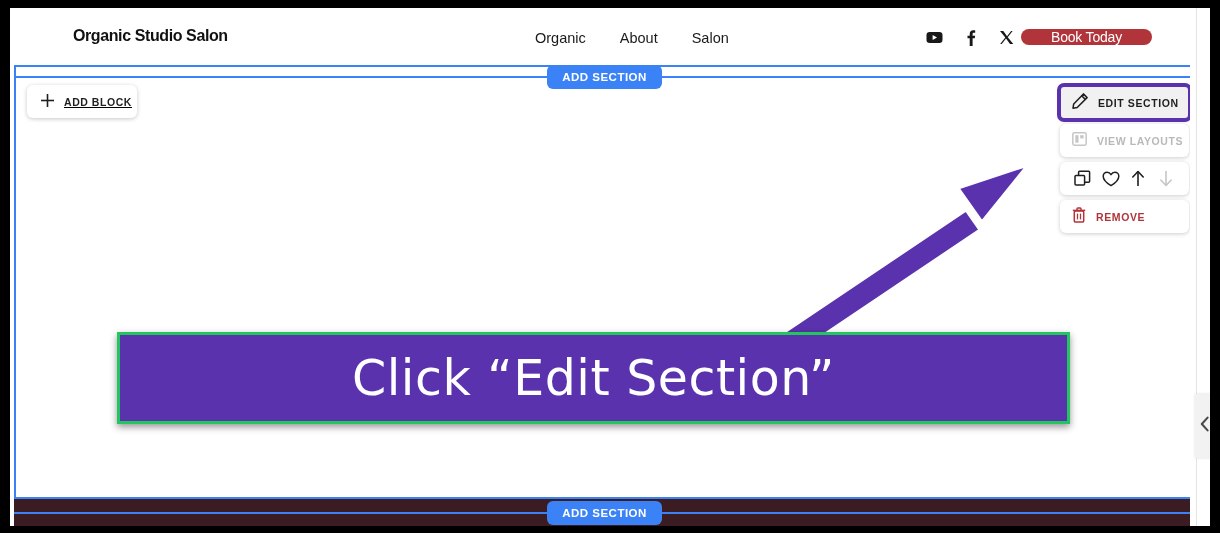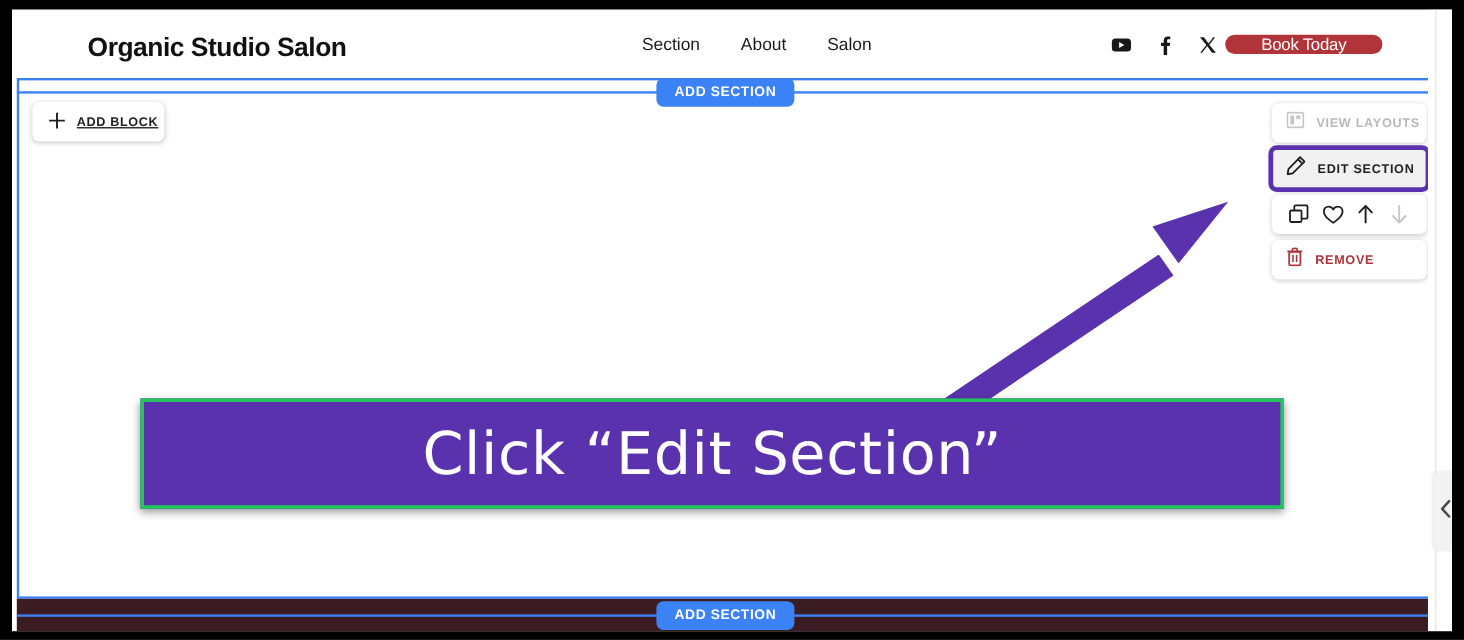--- a/index.html
+++ b/index.html
@@ -39,21 +39,21 @@
     height: 56px;
     background: #ffffff;
     display: flex;
     align-items: center;
   }
 
   #brand-logo {
     position: absolute;
     left: 63px;
     top: 19px;
-    font-size: 22px;
+    font-size: 16px;
     font-weight: bold;
     letter-spacing: -0.4px;
     color: #111111;
     white-space: nowrap;
   }
 
   #main-nav {
     position: absolute;
     left: 525px;
     top: 22px;
@@ -314,21 +314,21 @@
 
 <div id="root">
 
   <div id="viewport">
 
     <div id="site-header">
 
       <div id="brand-logo">Organic Studio Salon</div>
 
       <nav id="main-nav">
-        <span class="nav-link">Section</span>
+        <span class="nav-link">Organic</span>
         <span class="nav-link">About</span>
         <span class="nav-link">Salon</span>
       </nav>
 
       <div id="social-row">
         <span class="social-ico">
           <svg width="17" height="13" viewBox="0 0 17 13">
             <rect x="0.5" y="1" width="16" height="11" rx="3.2" fill="#181818"></rect>
             <polygon points="6.6,4 11,6.5 6.6,9" fill="#ffffff"></polygon>
           </svg>
@@ -366,43 +366,43 @@
       <span>
         <svg width="15" height="15" viewBox="0 0 15 15">
           <line x1="7.5" y1="1" x2="7.5" y2="14" stroke="#1f1f1f" stroke-width="1.6"></line>
           <line x1="1" y1="7.5" x2="14" y2="7.5" stroke="#1f1f1f" stroke-width="1.6"></line>
         </svg>
       </span>
       <span class="label">ADD BLOCK</span>
     </button>
 
     <div id="section-toolbar">
+
+      <div class="toolbar-card" id="edit-section-card">
+        <div class="toolbar-row normal" id="edit-section-row">
+          <span>
+            <svg width="16" height="16" viewBox="0 0 16 16">
+              <path d="M11.4 0.9 L15.1 4.6 L5.2 14.5 L1.0 15.2 L1.7 10.9 Z" fill="none" stroke="#1f1f1f" stroke-width="1.5" stroke-linejoin="round"></path>
+              <line x1="9.6" y1="2.7" x2="13.3" y2="6.4" stroke="#1f1f1f" stroke-width="1.5"></line>
+            </svg>
+          </span>
+          <span class="label">EDIT SECTION</span>
+        </div>
+      </div>
 
       <div class="toolbar-card">
         <div class="toolbar-row disabled">
           <span>
             <svg width="15" height="14" viewBox="0 0 15 14">
               <rect x="0.8" y="0.8" width="13.4" height="12.4" rx="1.6" fill="none" stroke="#c6c6c6" stroke-width="1.5"></rect>
               <rect x="3.3" y="3.2" width="3.2" height="7.5" fill="#c6c6c6"></rect>
               <rect x="8.2" y="3.2" width="3.4" height="3.2" fill="#c6c6c6"></rect>
             </svg>
           </span>
           <span class="label">VIEW LAYOUTS</span>
-        </div>
-      </div>
-
-      <div class="toolbar-card" id="edit-section-card">
-        <div class="toolbar-row normal" id="edit-section-row">
-          <span>
-            <svg width="16" height="16" viewBox="0 0 16 16">
-              <path d="M11.4 0.9 L15.1 4.6 L5.2 14.5 L1.0 15.2 L1.7 10.9 Z" fill="none" stroke="#1f1f1f" stroke-width="1.5" stroke-linejoin="round"></path>
-              <line x1="9.6" y1="2.7" x2="13.3" y2="6.4" stroke="#1f1f1f" stroke-width="1.5"></line>
-            </svg>
-          </span>
-          <span class="label">EDIT SECTION</span>
         </div>
       </div>
 
       <div class="toolbar-card" id="icon-actions-card">
         <span class="act">
           <svg width="17" height="17" viewBox="0 0 17 17">
             <rect x="1" y="5.4" width="9.6" height="9.6" rx="1" fill="none" stroke="#1f1f1f" stroke-width="1.5"></rect>
             <path d="M4.6 5.4 V2.2 A1 1 0 0 1 5.6 1.2 H14.6 A1 1 0 0 1 15.6 2.2 V11.2 A1 1 0 0 1 14.6 12.2 H10.6" fill="none" stroke="#1f1f1f" stroke-width="1.5"></path>
           </svg>
         </span>

